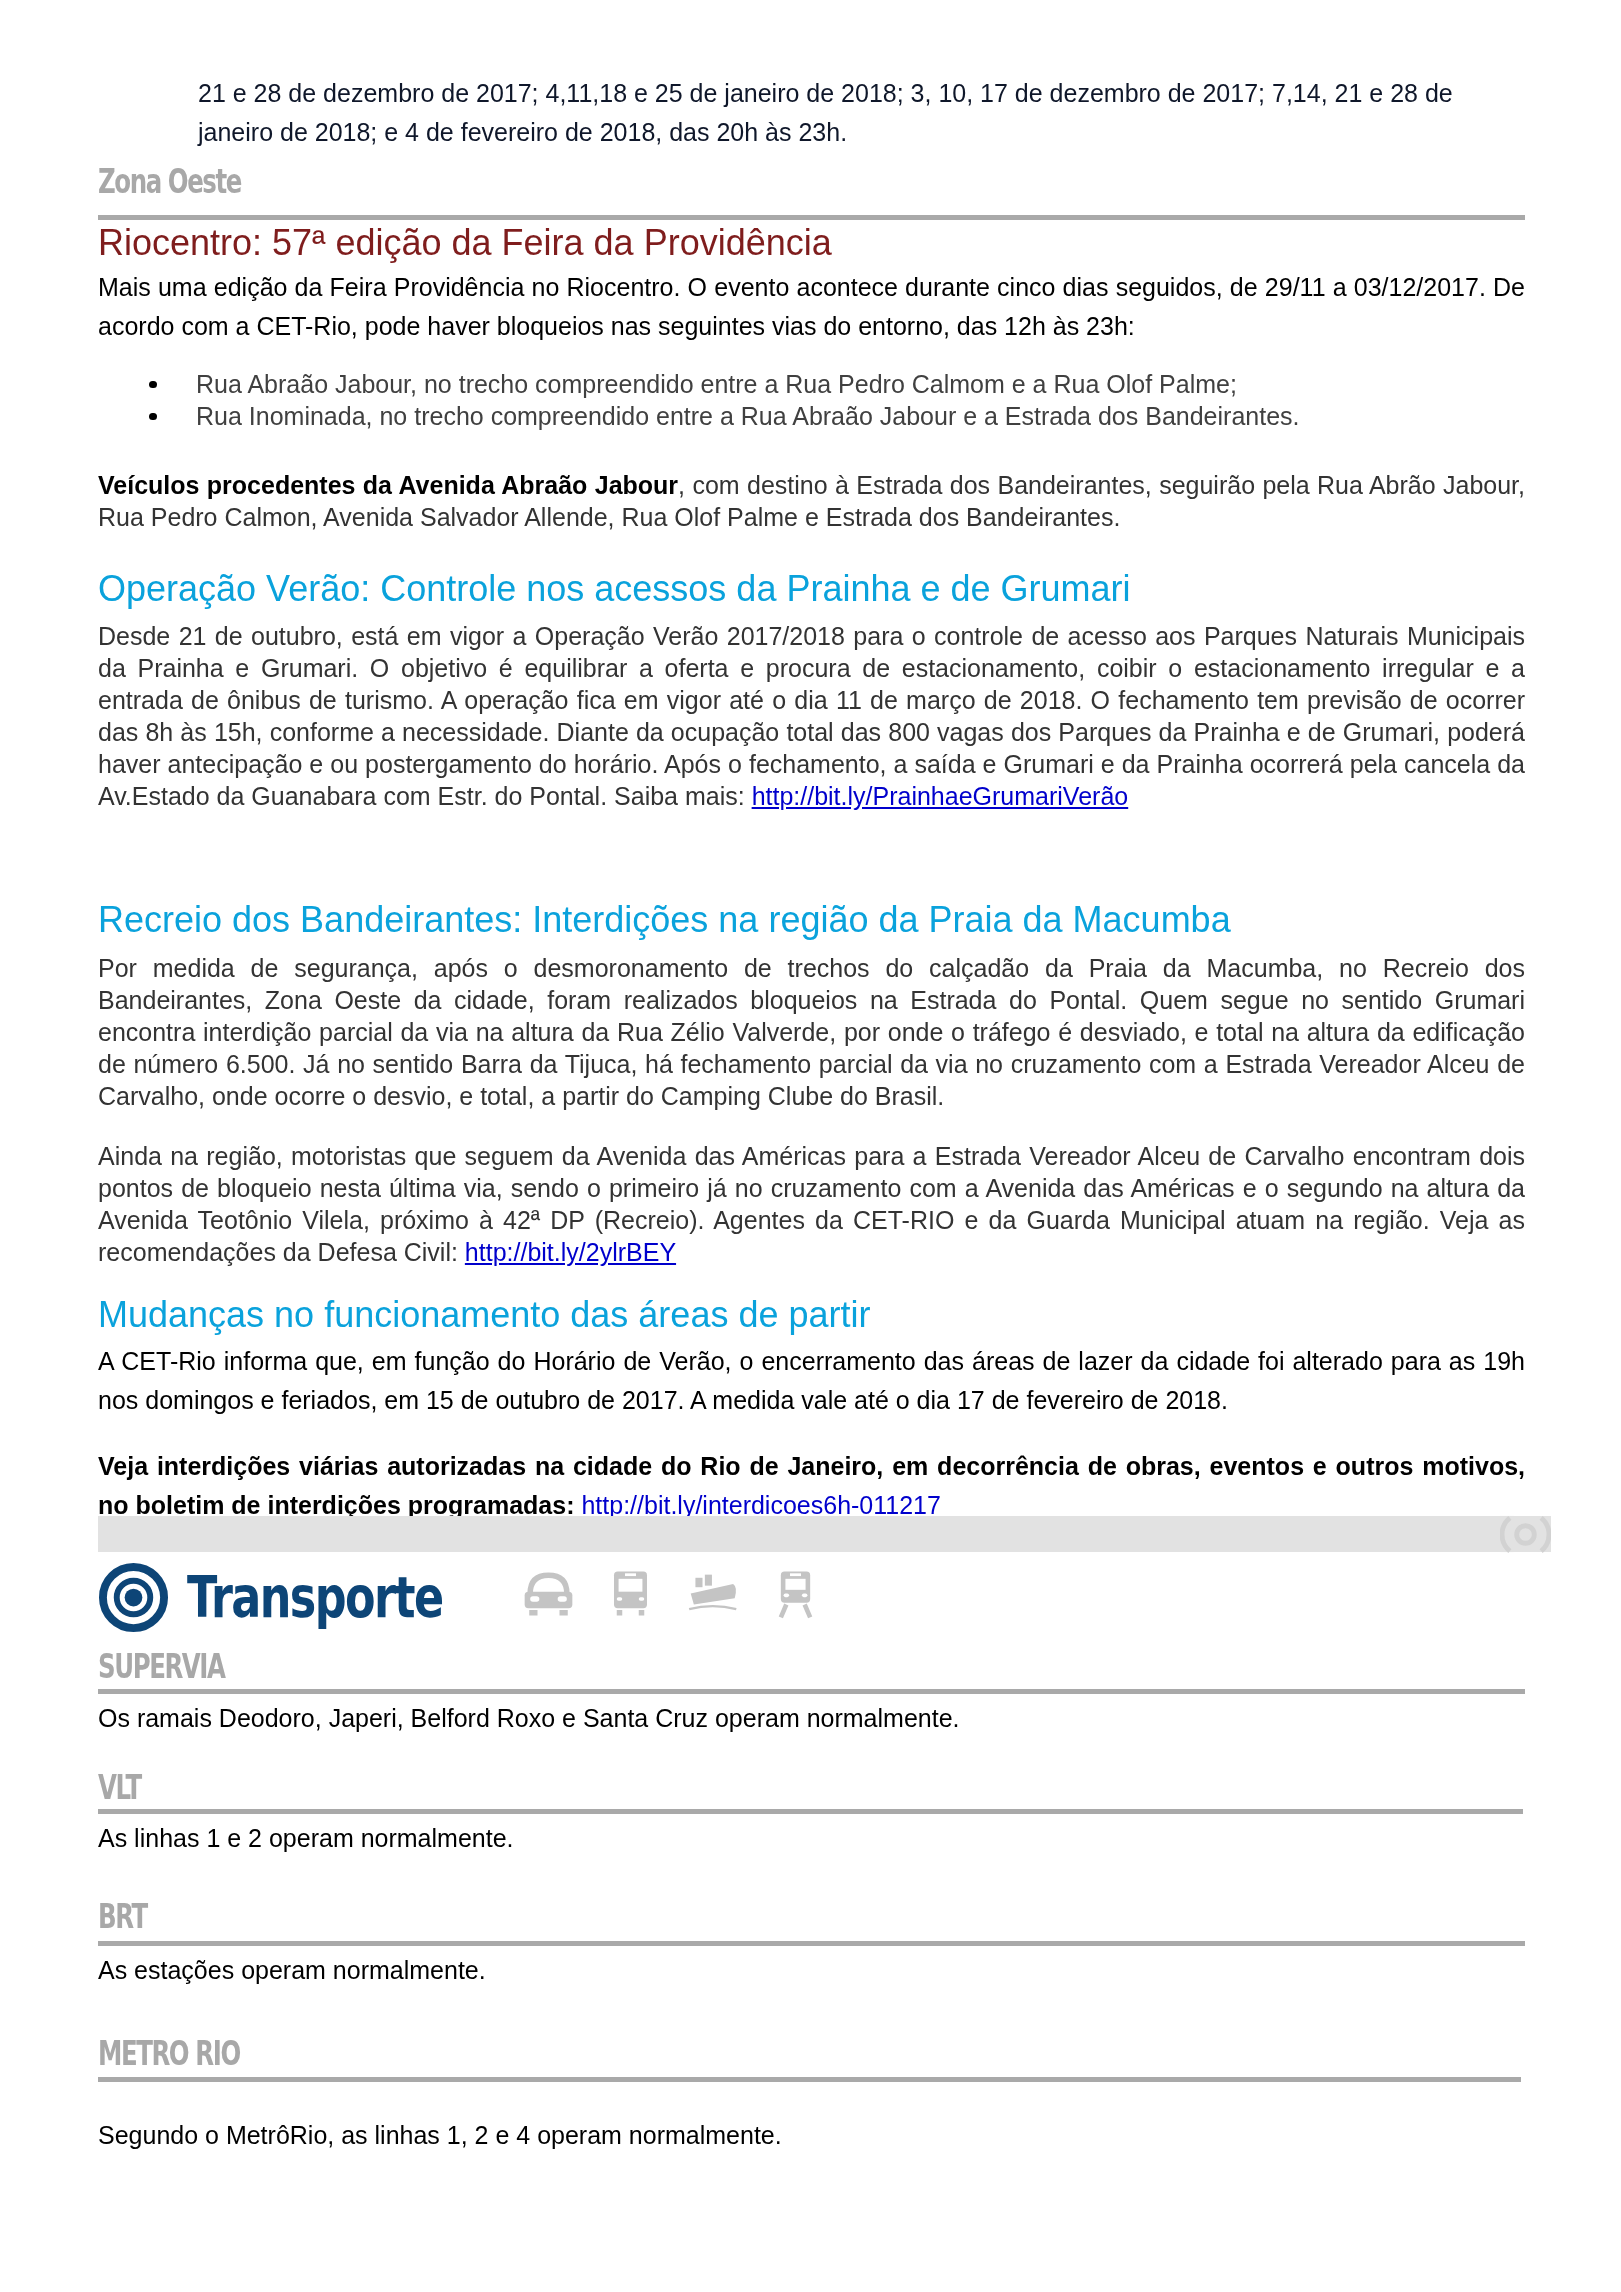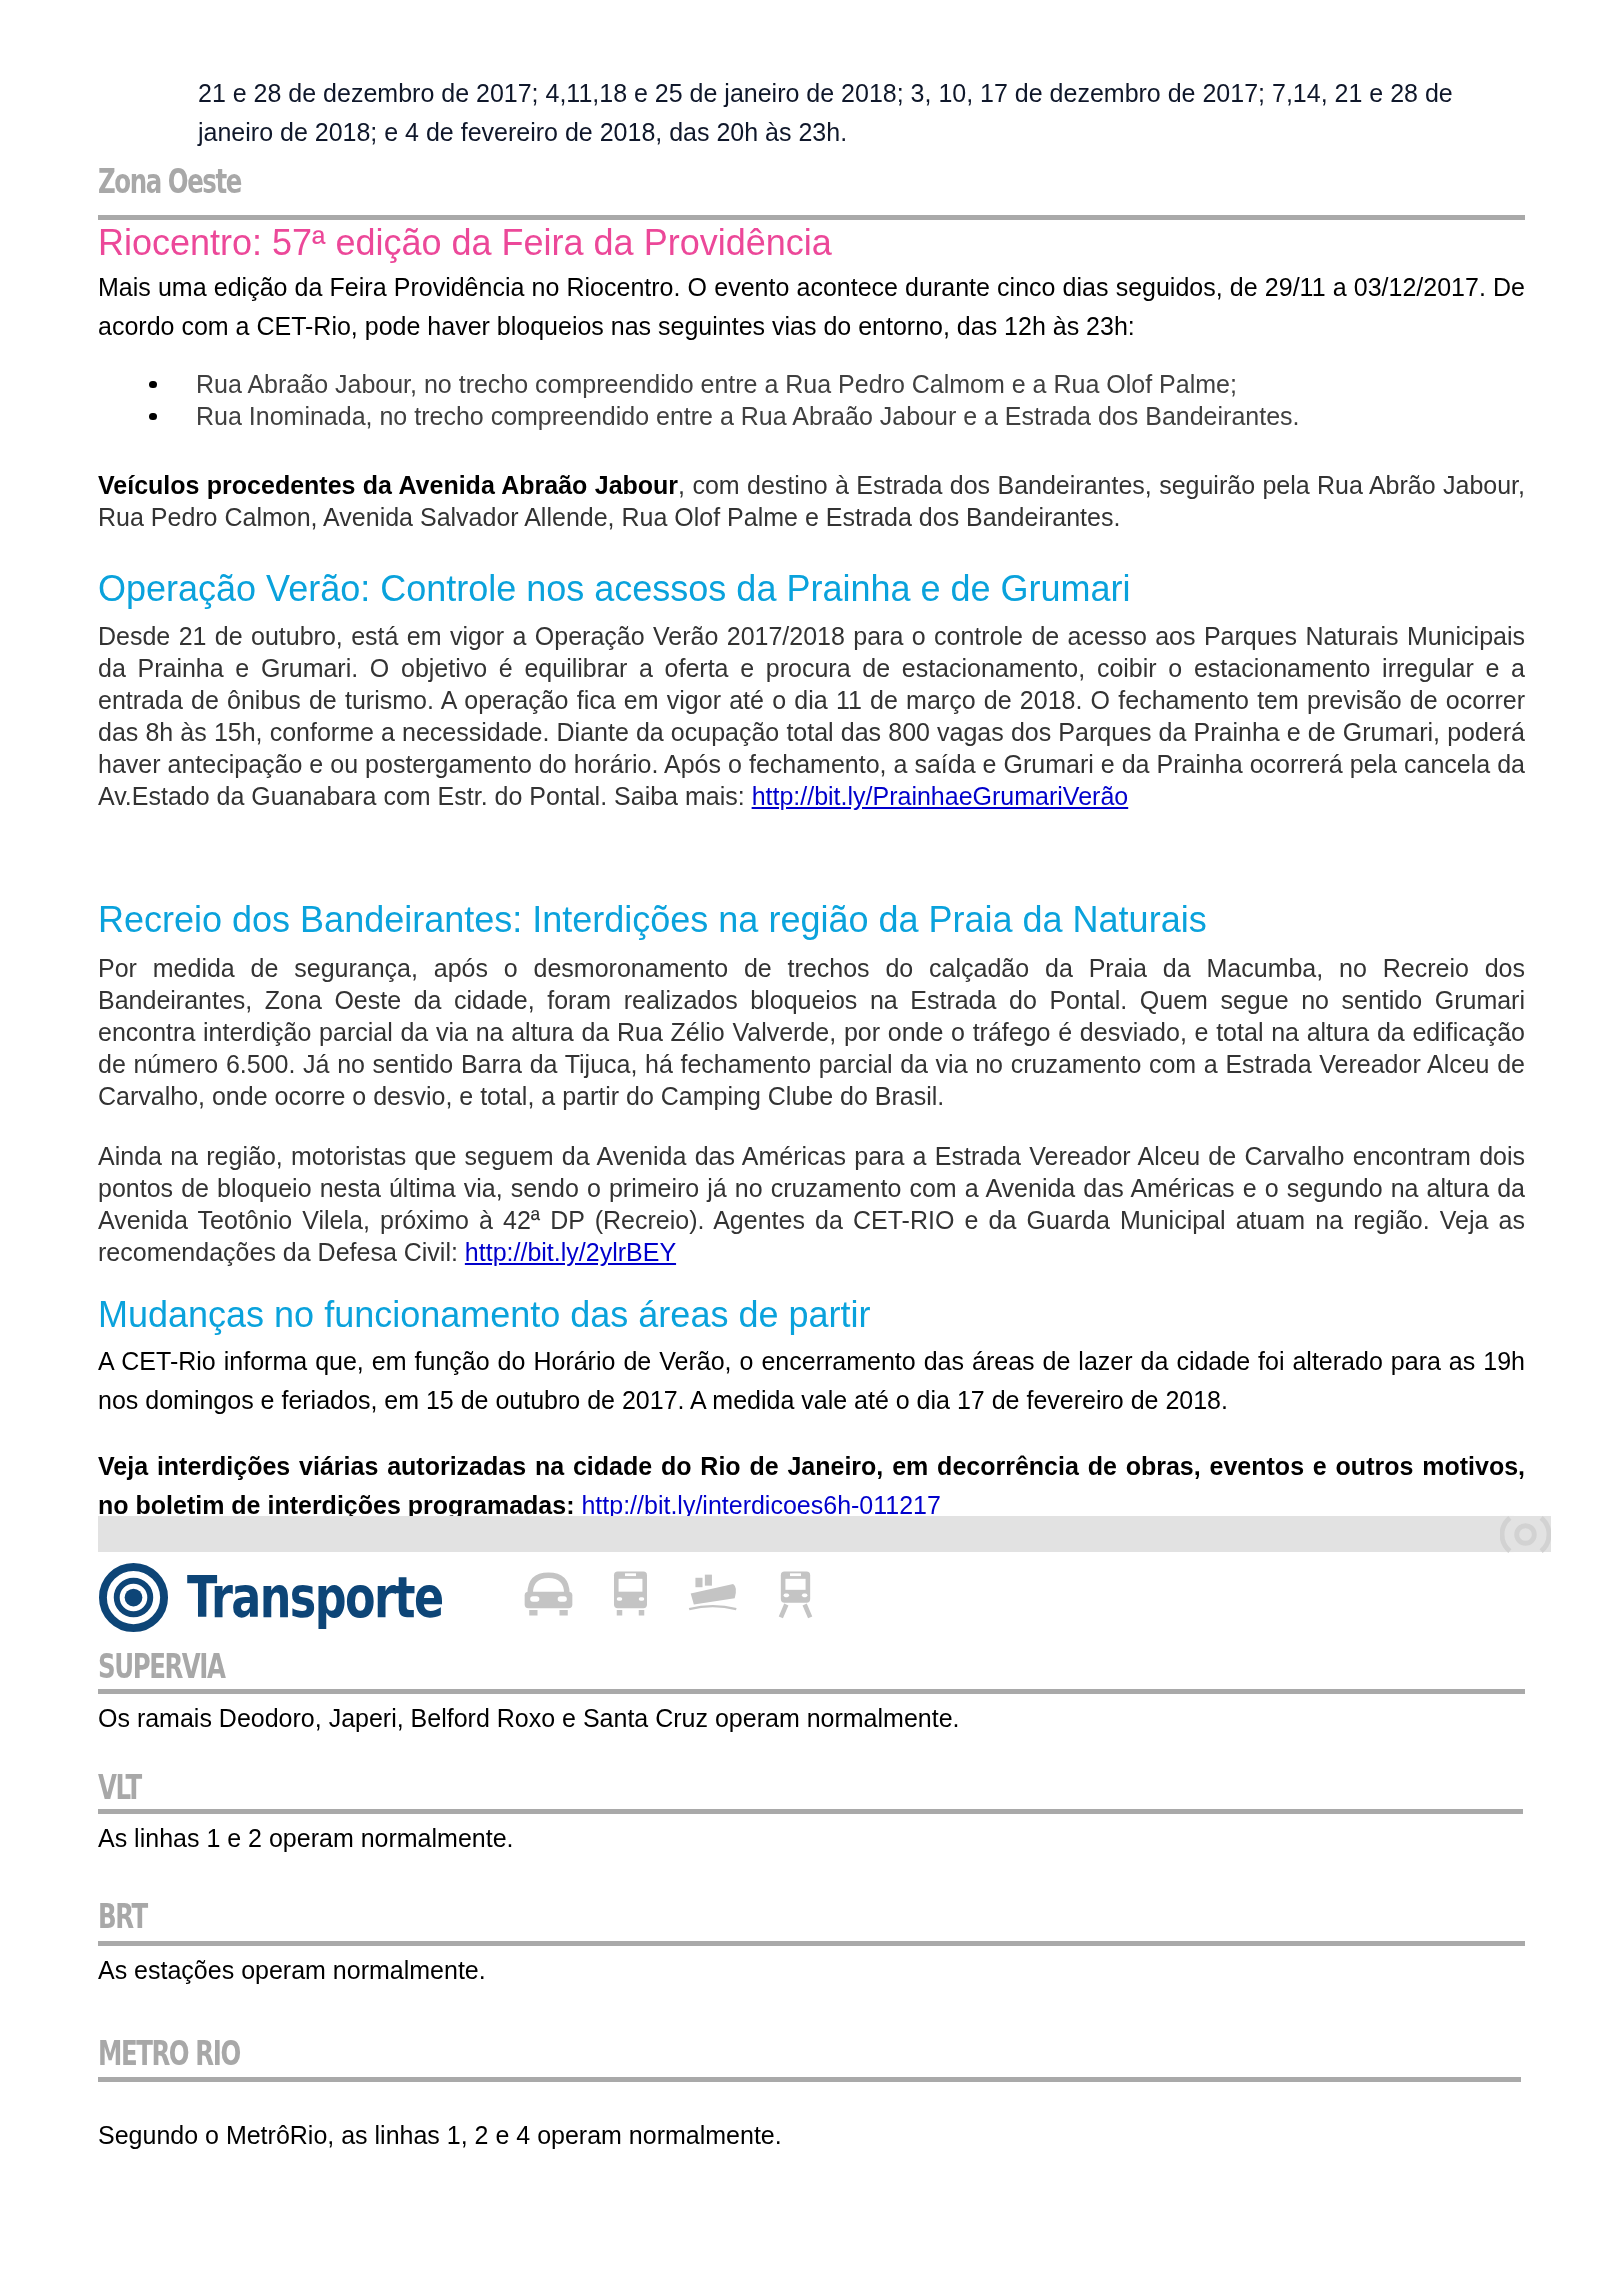--- a/index.html
+++ b/index.html
@@ -15,21 +15,21 @@
       position: absolute; left: 98px; width: 1427px;
       font-family: "DejaVu Sans", sans-serif; font-weight: bold;
       color: #a8a8a8; font-size: 34px; letter-spacing: -2px;
       transform-origin: left bottom;
     }
     .section-head .label { display: inline-block; transform: scaleX(0.72); transform-origin: left center; }
     .rule { position: absolute; left: 98px; height: 4.9px; background: #a9a9a9; }
     .h-red, .h-blue {
       position: absolute; left: 98px; font-size: 36px; font-weight: normal; white-space: nowrap;
     }
-    .h-red { color: #ec4899; }
+    .h-red { color: #7f1d1d; }
     .h-blue { color: #0aa2dc; }
     .para {
       position: absolute; left: 98px; width: 1427px;
       font-size: 25px; text-align: justify; color: #222;
     }
     .para.black { color: #000; line-height: 39px; }
     .para.gray { color: #333; line-height: 32px; }
     .para b { font-weight: bold; color: #000000; }
     a.link { color: #0000cc; text-decoration: underline; }
     .bullets {
@@ -69,21 +69,21 @@
 <div class="para black" style="top:268px;">Mais uma edição da Feira Providência no Riocentro. O evento acontece durante cinco dias seguidos, de 29/11 a 03/12/2017. De acordo com  a CET-Rio, pode haver bloqueios nas seguintes vias do entorno, das 12h às 23h:</div>
 <ul class="bullets">
   <li><span class="dot"></span><span>Rua Abraão Jabour, no trecho compreendido entre a Rua Pedro Calmom e a Rua Olof Palme;</span></li>
   <li><span class="dot"></span><span>Rua Inominada, no trecho compreendido entre a Rua Abraão Jabour e a Estrada dos Bandeirantes.</span></li>
 </ul>
 <div class="para gray" style="top:469px;"><b>Veículos procedentes da Avenida Abraão Jabour</b><span>, com destino à Estrada dos Bandeirantes, seguirão pela Rua Abrão Jabour, Rua Pedro Calmon, Avenida Salvador Allende, Rua Olof Palme e Estrada dos Bandeirantes.</span></div>
 
 <div class="h-blue" style="top:568px;">Operação Verão: Controle nos acessos da Prainha e de Grumari</div>
 <div class="para gray" style="top:620px;"><span>Desde 21 de outubro, está em vigor a Operação Verão 2017/2018 para o controle de acesso aos Parques Naturais Municipais da Prainha e Grumari. O objetivo é equilibrar a oferta e procura de estacionamento, coibir o estacionamento irregular e a entrada de ônibus de turismo. A operação fica em vigor até o dia 11 de março de 2018. O fechamento tem previsão de ocorrer das 8h às 15h, conforme a necessidade. Diante da ocupação total das 800 vagas dos Parques da Prainha e de Grumari, poderá haver antecipação e ou postergamento do horário. Após o fechamento, a saída e Grumari e da Prainha ocorrerá pela cancela da Av.Estado da Guanabara com Estr. do Pontal.</span> <span>Saiba mais: </span><a class="link">http://bit.ly/PrainhaeGrumariVerão</a></div>
 
-<div class="h-blue" style="top:899px;">Recreio dos Bandeirantes: Interdições na região da Praia da Naturais</div>
+<div class="h-blue" style="top:899px;">Recreio dos Bandeirantes: Interdições na região da Praia da Macumba</div>
 <div class="para gray" style="top:952px;">Por medida de segurança, após o desmoronamento de trechos do calçadão da Praia da Macumba, no Recreio dos Bandeirantes, Zona Oeste da cidade, foram realizados bloqueios na Estrada do Pontal. Quem segue no sentido Grumari encontra interdição parcial da via na altura da Rua Zélio Valverde, por onde o tráfego é desviado, e total na altura da edificação de número 6.500. Já no sentido Barra da Tijuca, há fechamento parcial da via no cruzamento com a Estrada Vereador Alceu de Carvalho, onde ocorre o desvio, e total, a partir do Camping Clube do Brasil.</div>
 <div class="para gray" style="top:1140px;"><span>Ainda na região, motoristas que seguem da Avenida das Américas para a Estrada Vereador Alceu de Carvalho encontram dois pontos de bloqueio nesta última via, sendo o primeiro já no cruzamento com a Avenida das Américas e o segundo na altura da Avenida Teotônio Vilela, próximo à 42ª DP (Recreio).  Agentes da CET-RIO e da Guarda Municipal atuam na região. Veja as recomendações da Defesa Civil: </span><a class="link">http://bit.ly/2ylrBEY</a></div>
 
 <div class="h-blue" style="top:1294px;">Mudanças no funcionamento das áreas de partir</div>
 <div class="para black" style="top:1342px;">A CET-Rio informa que, em função do Horário de Verão, o  encerramento das áreas de lazer da cidade foi alterado para as 19h nos domingos e feriados, em 15 de outubro de 2017. A medida vale até o dia 17 de fevereiro de 2018.</div>
 
 <div class="para black alert" style="top:1447px;"><span>Veja interdições viárias autorizadas na cidade do Rio de Janeiro, em decorrência de obras, eventos e outros motivos, no boletim de interdições programadas: </span><a class="link" style="font-weight:normal;">http://bit.ly/interdicoes6h-011217</a></div>
 
 <div class="banner">
   <svg class="banner-mark" viewBox="0 0 52 44">

